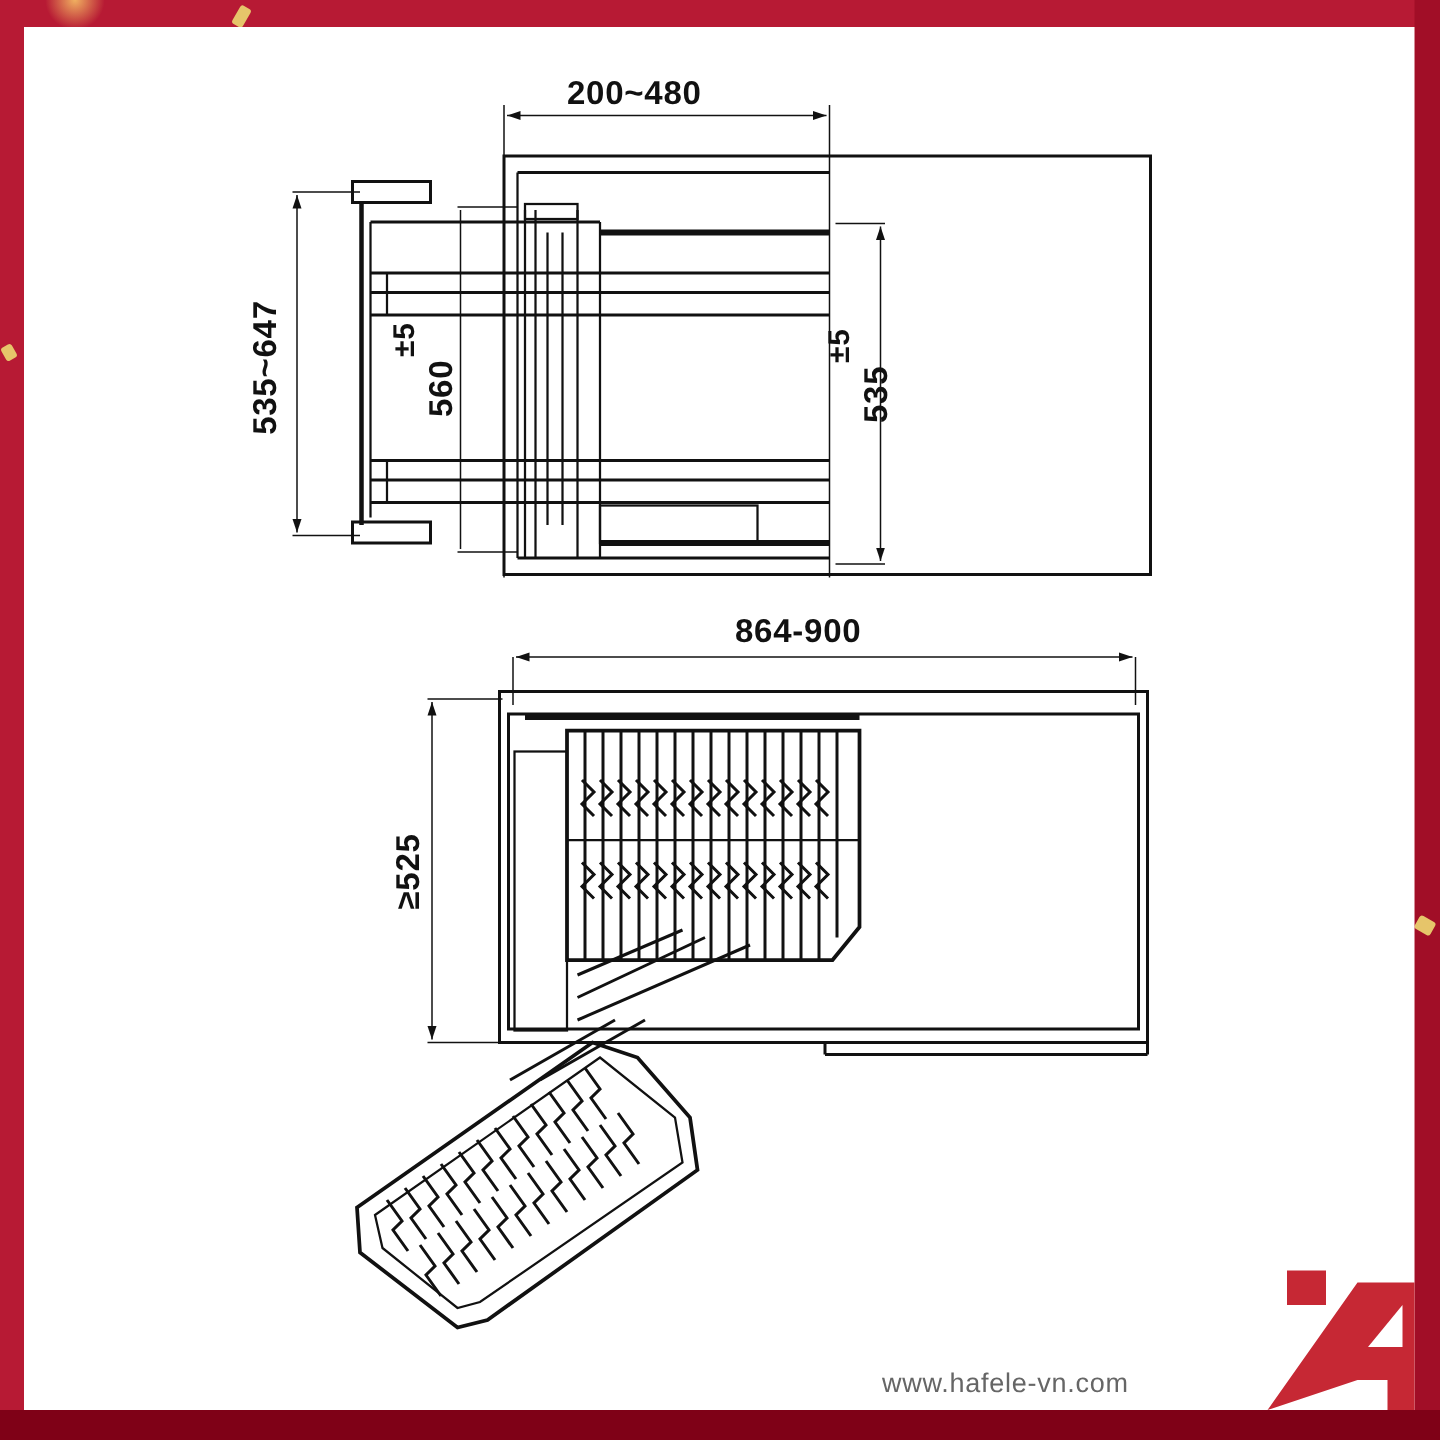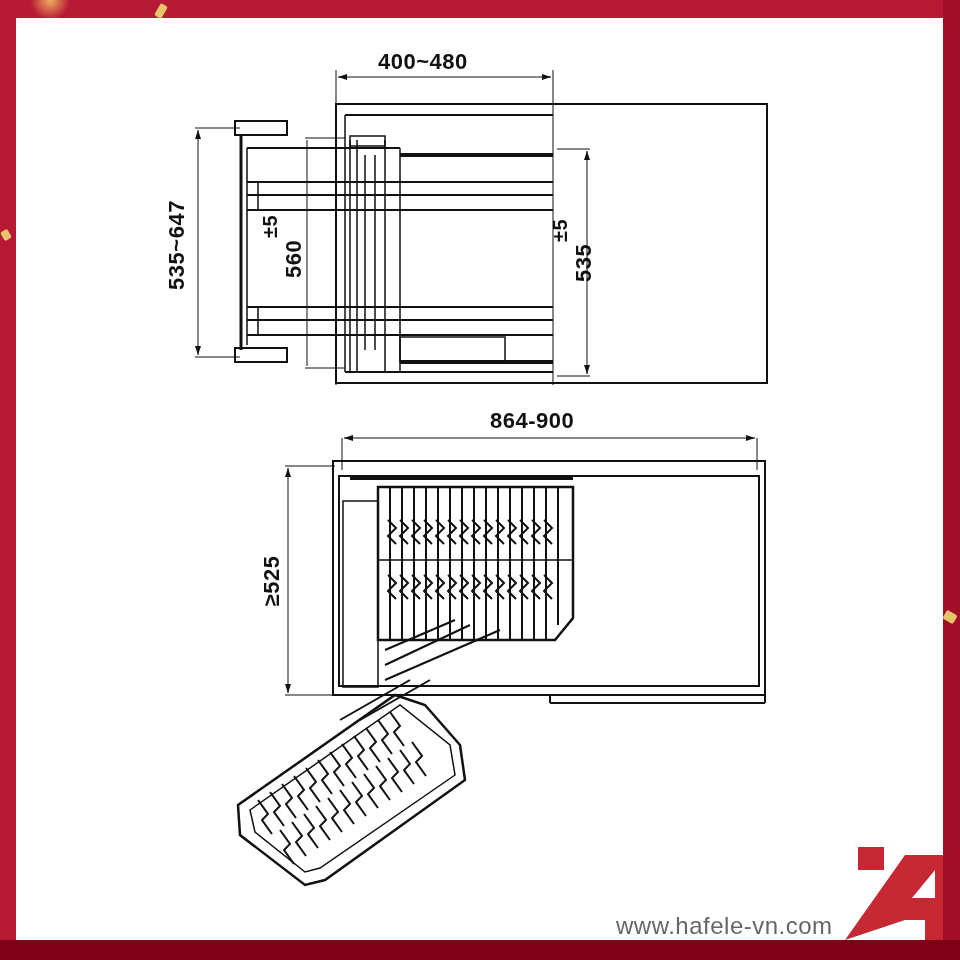--- a/index.html
+++ b/index.html
@@ -7,21 +7,21 @@
          background:#b71a34; font-family:"Liberation Sans", sans-serif; }
   .frame-bottom { position:absolute; left:0; top:940px; width:960px; height:20px; background:#7f0117; }
   .frame-right { position:absolute; left:943px; top:0; width:17px; height:960px; background:#a10e27; }
   .glow { position:absolute; left:30px; top:-20px; width:40px; height:40px; border-radius:50%;
           background:radial-gradient(circle,#f0b060 0%, rgba(240,176,96,0) 70%); }
   .confetti { position:absolute; background:#e6c56a; border-radius:2px; }
   .canvas { position:absolute; left:16px; top:18px; width:927px; height:922px; background:#ffffff; }
   svg.drawing { position:absolute; left:0; top:0; width:960px; height:960px; }
   .dim { position:absolute; font-weight:bold; color:#111; font-size:22px; letter-spacing:0.5px; white-space:nowrap; }
   .rot { transform:rotate(-90deg); transform-origin:center center; }
-  .url { position:absolute; left:616px; top:912px; font-size:24px; color:#666; letter-spacing:0.5px; }
+  .url { position:absolute; left:588px; top:912px; font-size:18px; color:#666; letter-spacing:0.5px; }
 </style>
 </head>
 <body>
 
 <div class="frame-right"></div>
 <div class="frame-bottom"></div>
 <div class="glow"></div>
 <div class="confetti" style="left:157px;top:4px;width:8px;height:14px;transform:rotate(30deg);"></div>
 <div class="confetti" style="left:2px;top:230px;width:8px;height:10px;transform:rotate(-30deg);"></div>
 <div class="confetti" style="left:944px;top:612px;width:12px;height:10px;transform:rotate(30deg);"></div>
@@ -183,21 +183,21 @@
     </g>
   </g>
 
   <g>
     <rect x="858" y="847" width="26" height="23" fill="#c62834"></rect>
     <path d="M845 940 L905 855 L943 855 L943 940 L925 940 L925 920 L905 920 Z" fill="#c62834"></path>
     <path d="M912 898 L935 870 L935 898 Z" fill="#ffffff"></path>
   </g>
 </svg>
 
-<div class="dim" style="left:378px;top:49px;">400~480</div>
+<div class="dim" style="left:378px;top:49px;">200~480</div>
 <div class="dim rot" style="left:132px;top:232px;width:90px;text-align:center;">535~647</div>
 
 <div class="rot" style="position:absolute;left:240px;top:225px;width:80px;height:50px;">
   <span class="dim" style="position:absolute;left:12px;top:26px;">560</span>
   <span class="dim" style="position:absolute;left:52px;top:4px;font-size:20px;">±5</span>
 </div>
 
 <div class="rot" style="position:absolute;left:530px;top:225px;width:80px;height:50px;">
   <span class="dim" style="position:absolute;left:8px;top:26px;">535</span>
   <span class="dim" style="position:absolute;left:48px;top:4px;font-size:20px;">±5</span>

